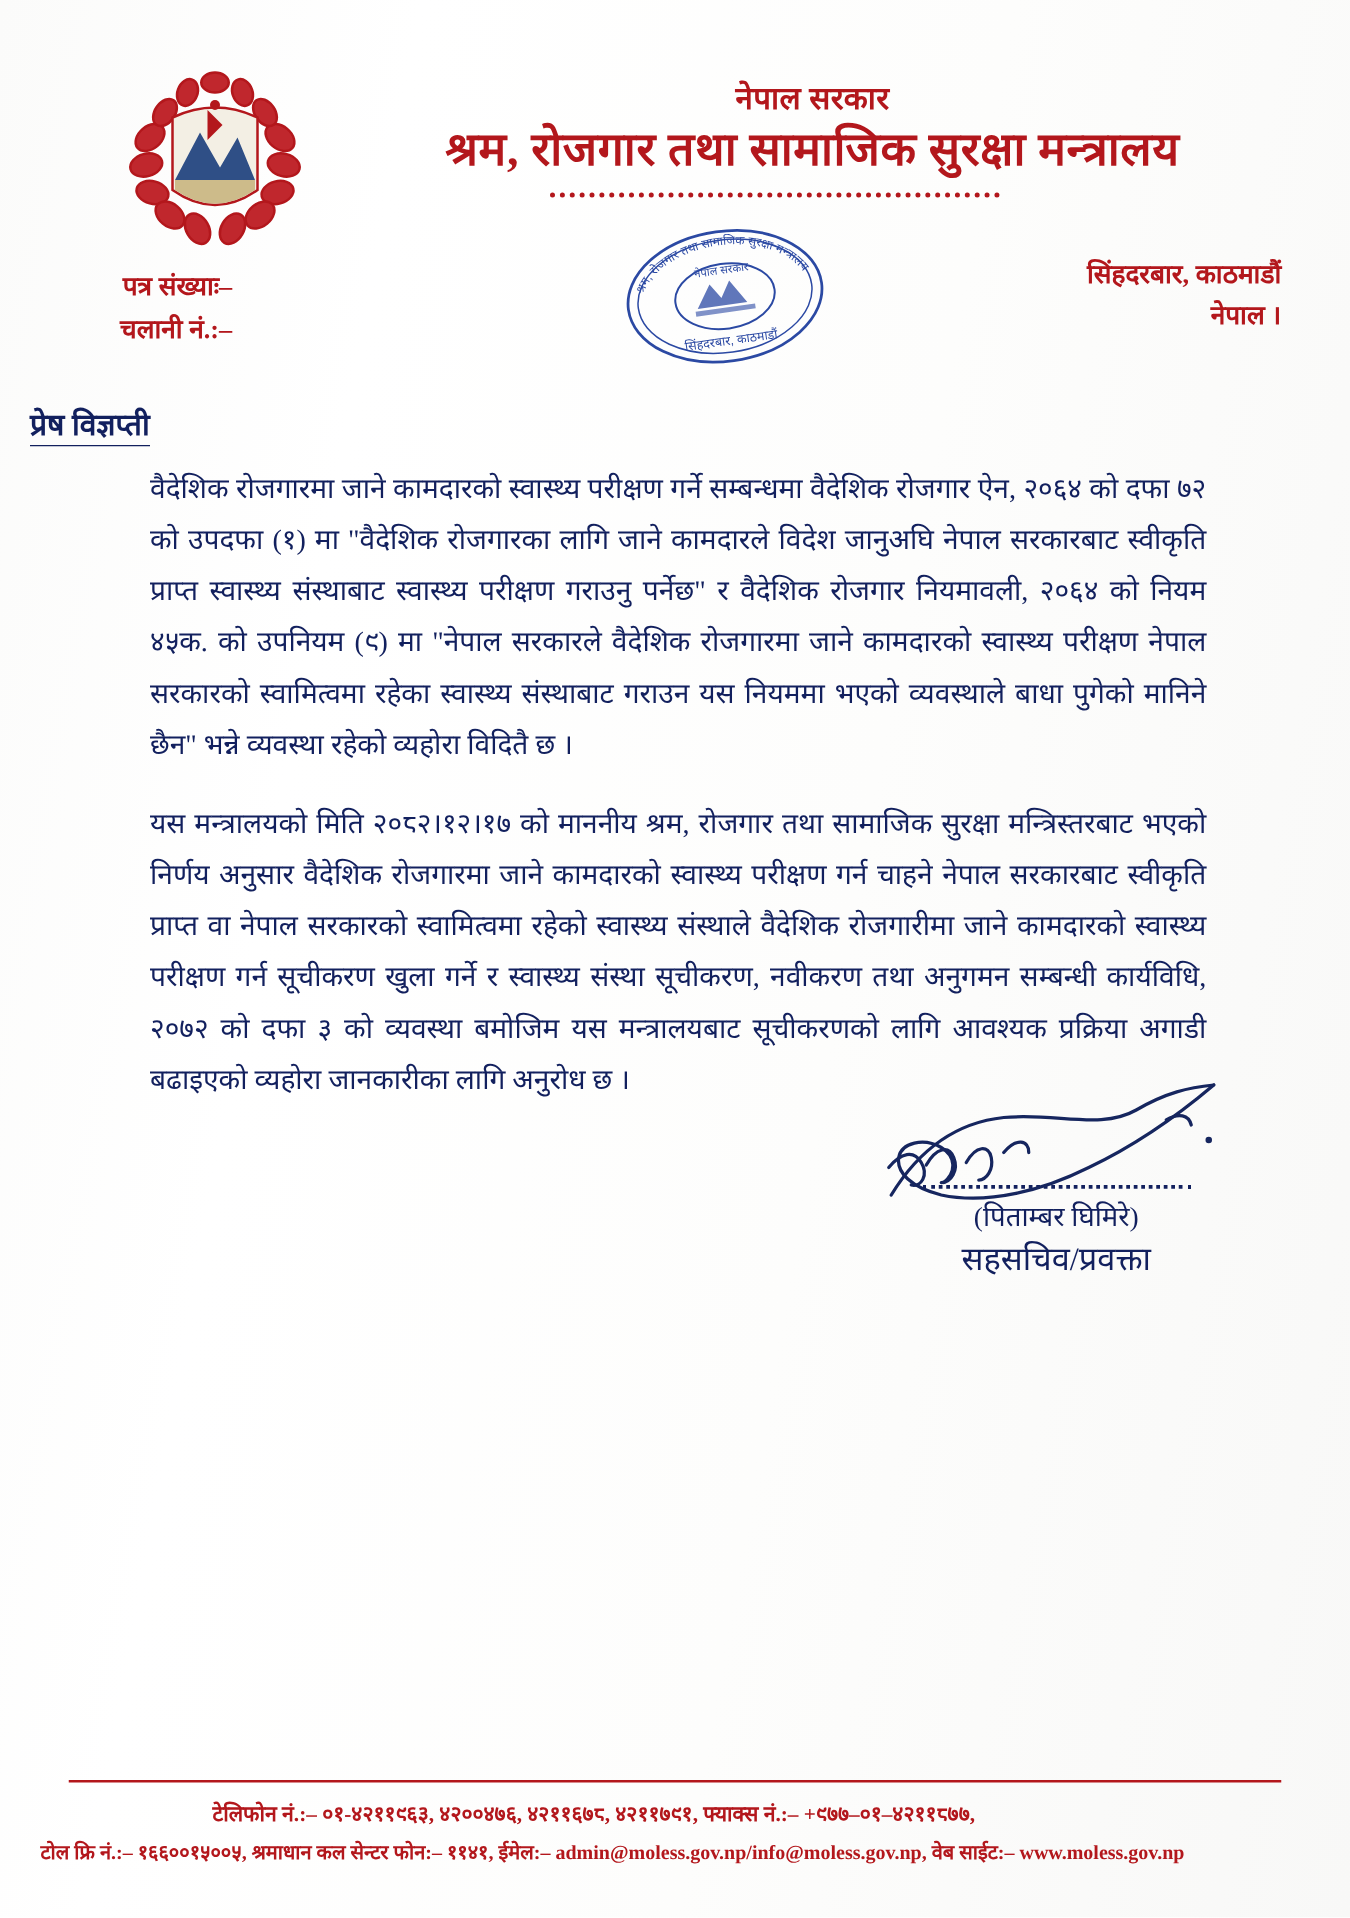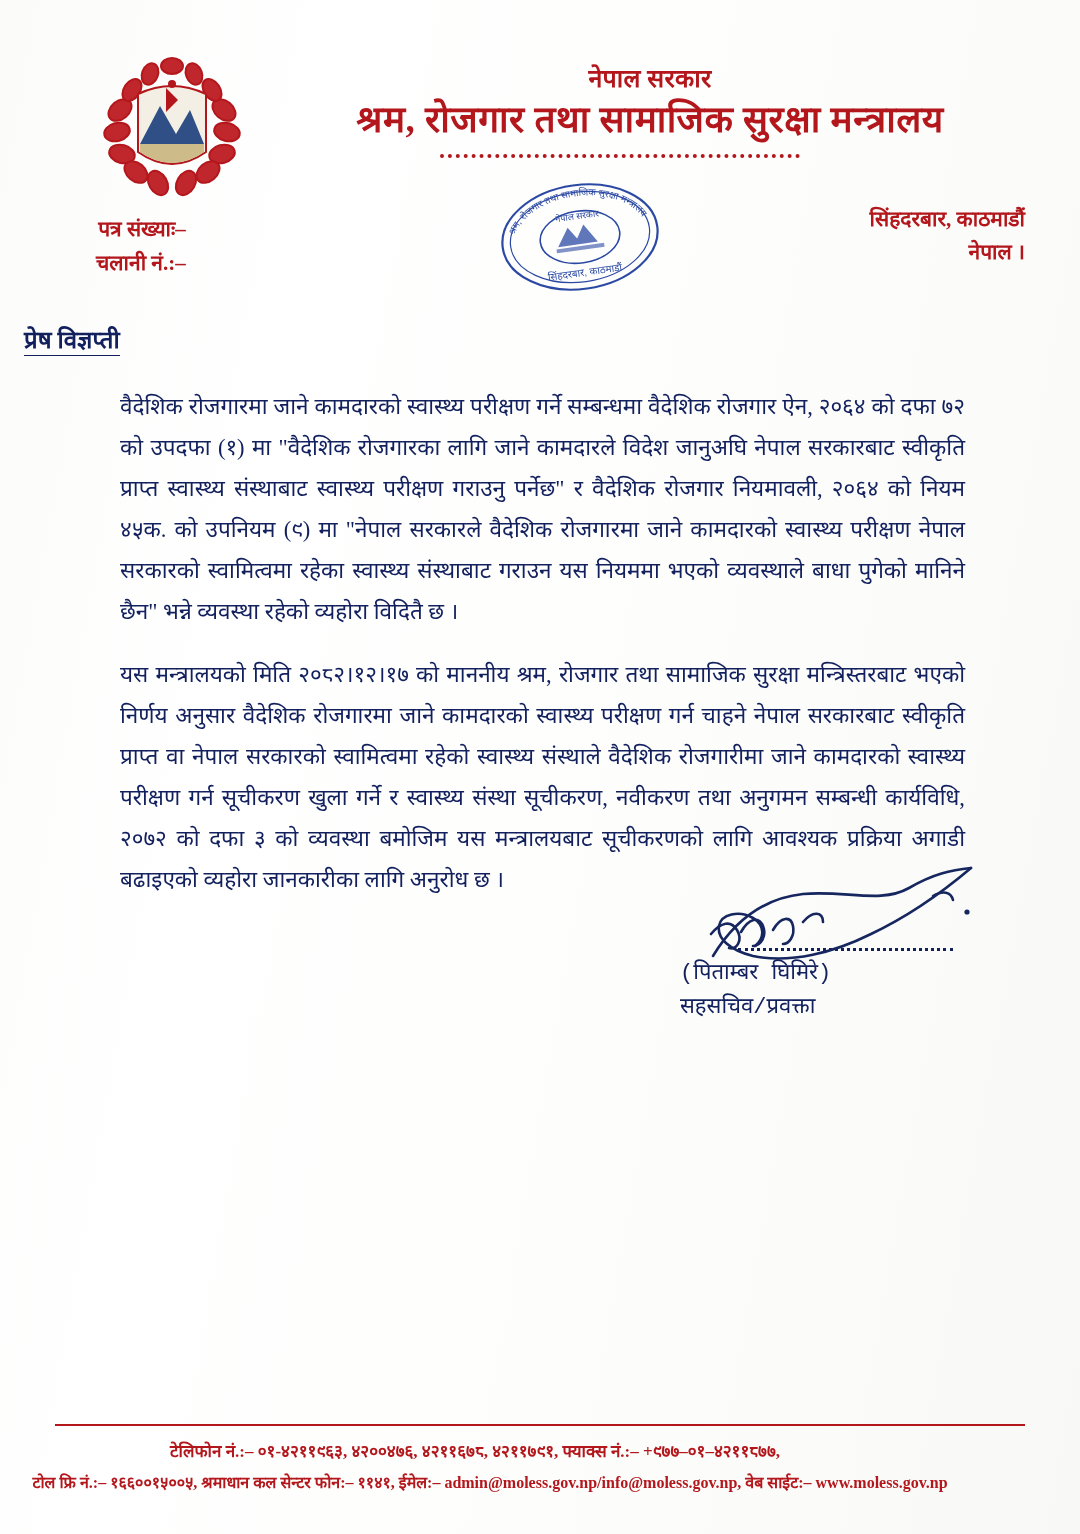--- a/index.html
+++ b/index.html
@@ -121,49 +121,48 @@
   .body-text {
     position: absolute;
     top: 370px;
     left: 120px;
     width: 845px;
     color: #12205e;
     font-size: 22.5px;
     line-height: 41px;
     text-align: justify;
   }
-  .body-text p { margin: 16px 0 22px 0; }
+  .body-text p { margin: 0 0 22px 0; }
 
   
   .date-block {
     position: absolute;
     top: 868px;
     left: 120px;
     color: #12205e;
     font-size: 23px;
     line-height: 41px;
   }
   .sign-area {
     position: absolute;
     top: 860px;
     right: 70px;
     width: 330px;
-    text-align: left;
-    color: #12205e;
-    font-family: Liberation Mono, monospace;
+    text-align: center;
+    color: #12205e;
   }
   .sign-svg { display: block; margin: 0 auto; }
   .sign-dots {
     width: 215px;
     margin: -22px auto 6px auto;
     border-bottom: 3px dotted #12205e;
     height: 0;
   }
   .sign-name { font-size: 22px; line-height: 34px; }
-  .sign-post { font-size: 22px; line-height: 34px; }
+  .sign-post { font-size: 26px; line-height: 34px; }
 
   
   .footer-rule {
     position: absolute;
     left: 55px;
     top: 1424px;
     width: 970px;
     border-top: 2px solid #b3171c;
   }
   .footer {

